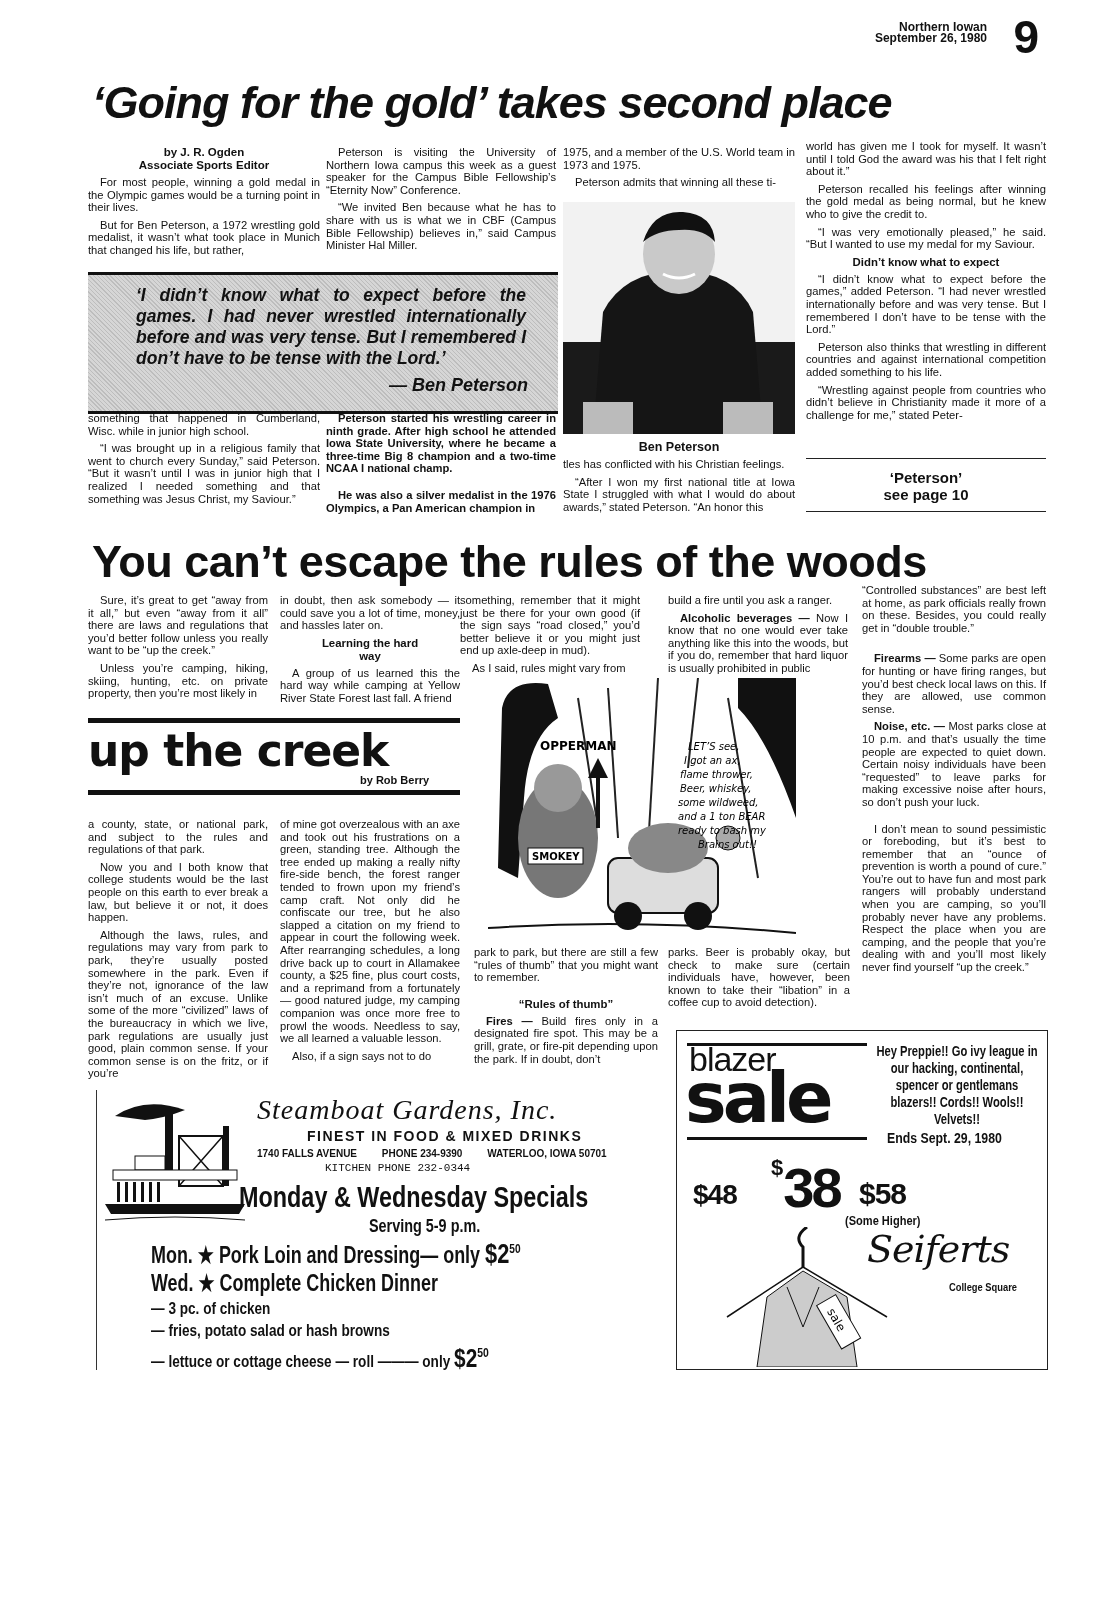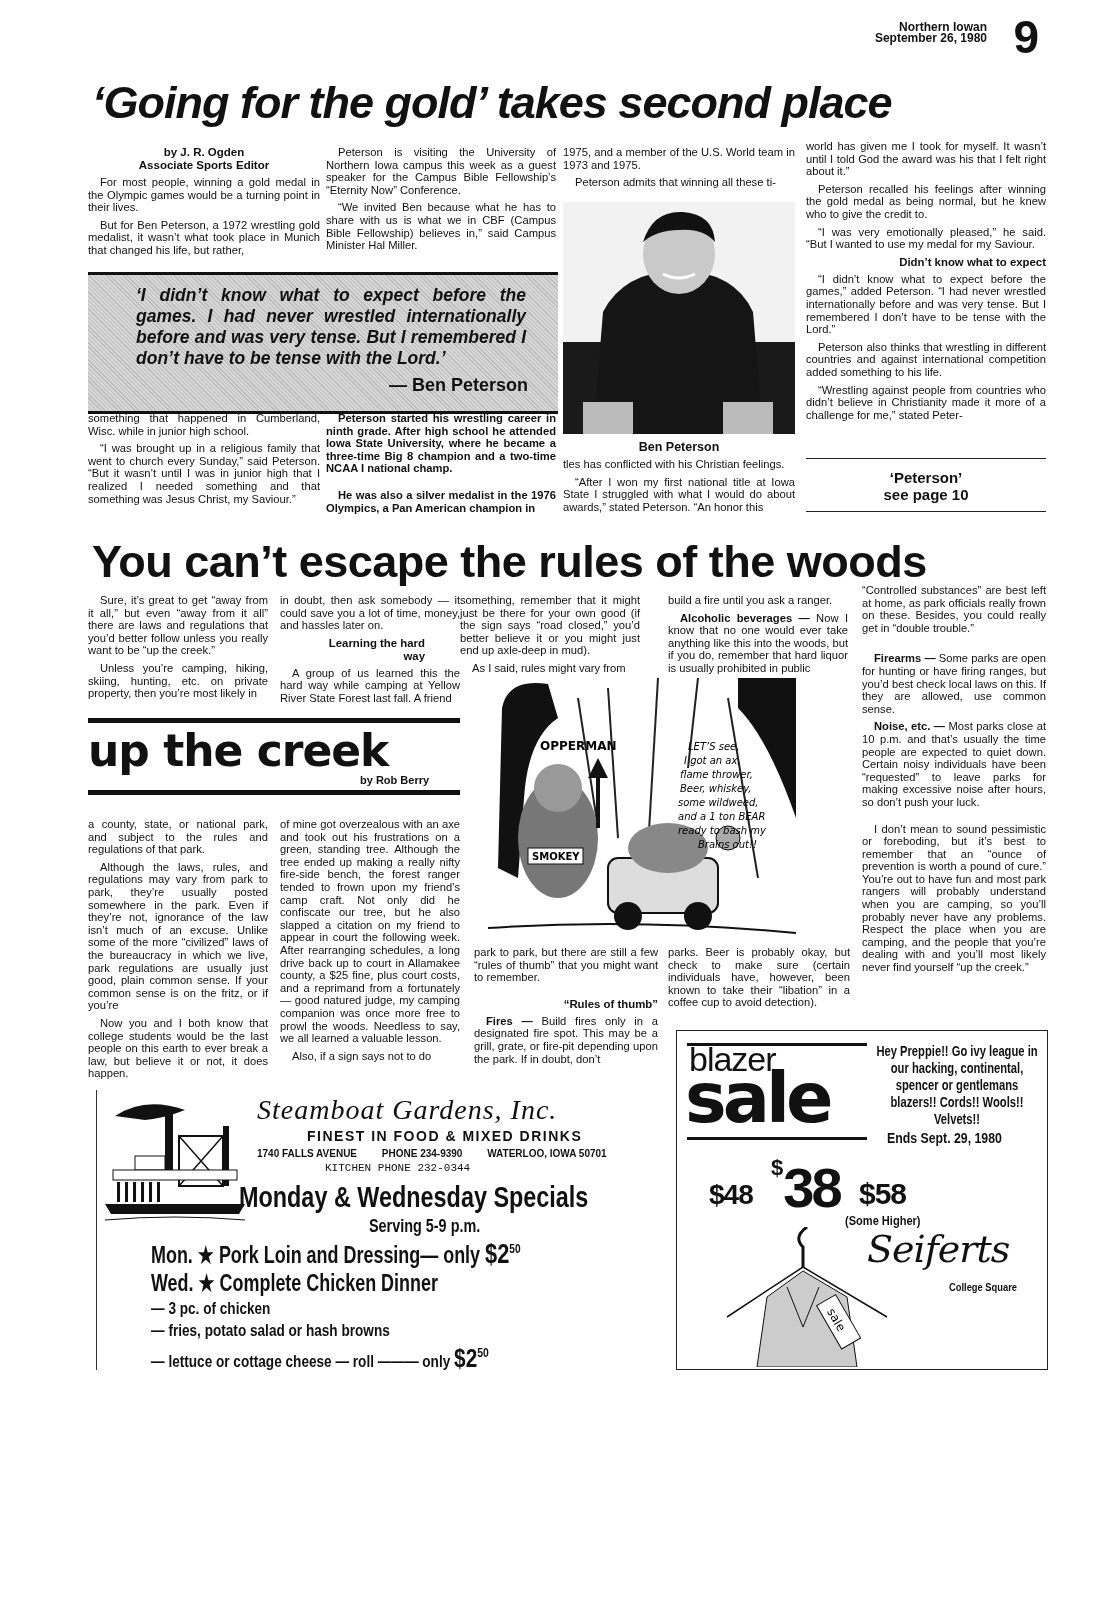--- a/index.html
+++ b/index.html
@@ -1,29 +1,29 @@
 <!DOCTYPE html>
 <html><head>
 <meta charset="utf-8">
 <style>
   html,body{margin:0;padding:0;background:#fff;}
   body{width:1109px;height:1621px;position:relative;overflow:hidden;font-family:"Liberation Sans",sans-serif;color:#111;}
   .abs{position:absolute;}
   .txt{font-size:11.2px;line-height:12.6px;text-align:justify;}
   .txt p{margin:0 0 5px 0;text-indent:12px;}
   .txt p.ni{text-indent:0;}
-  .sub{font-weight:bold;text-align:right;font-size:11.4px;line-height:13px;margin:2px 0 4px 0;}
+  .sub{font-weight:bold;text-align:center;font-size:11.4px;line-height:13px;margin:2px 0 4px 0;}
   b{font-weight:bold;}
   .masthead{right:72px;top:22px;text-align:right;font-size:12px;font-weight:bold;line-height:11px;}
   .pagenum{right:70px;top:14px;font-size:46px;font-weight:bold;line-height:46px;}
   .hl1{left:92px;top:78px;font-size:45px;font-weight:bold;font-style:italic;letter-spacing:-1px;white-space:nowrap;line-height:50px;}
   .hl2{left:92px;top:536px;font-size:45px;font-weight:bold;letter-spacing:-0.5px;white-space:nowrap;line-height:52px;}
   .pull{left:88px;top:272px;width:470px;height:136px;background:repeating-linear-gradient(45deg,#bdbdbd 0 1px,#d6d6d6 1px 3px);border-top:3px solid #111;border-bottom:3px solid #111;}
   .pull .q{position:absolute;left:48px;top:10px;width:390px;font-size:17.5px;line-height:21px;font-weight:bold;font-style:italic;text-align:justify;}
-  .pull .a{position:absolute;right:30px;top:100px;font-size:18px;font-weight:bold;margin-left:40px;}
+  .pull .a{position:absolute;right:30px;top:100px;font-size:18px;font-weight:bold;font-style:italic;margin-left:40px;}
   .photo{left:563px;top:202px;width:232px;height:232px;background:#f2f2f2;overflow:hidden;}
   .cap{left:563px;top:440px;width:232px;text-align:center;font-weight:bold;font-size:12.5px;}
   .jump{left:806px;top:458px;width:240px;text-align:center;border-top:1px solid #222;border-bottom:1px solid #222;padding:10px 0;height:32px;}
   .jump div{font-size:15px;font-weight:bold;line-height:17px;}
   .colbar{left:88px;top:718px;width:372px;height:5px;background:#111;}
   .colhead{left:88px;top:728px;font-size:44px;font-weight:900;font-family:"DejaVu Sans",sans-serif;letter-spacing:-1px;line-height:46px;}
   .byline2{left:360px;top:774px;font-size:11px;font-weight:bold;}
   .colbar2{left:88px;top:790px;width:372px;height:5px;background:#111;}
   .cartoon{left:488px;top:678px;width:308px;height:262px;}
   .ad1{left:96px;top:1090px;width:560px;height:280px;border-left:1px solid #333;border-bottom:none;}
@@ -115,22 +115,22 @@
   <p>A group of us learned this the hard way while camping at Yellow River State Forest last fall. A friend</p>
 </div>
 
 <div class="abs colbar"></div>
 <div class="abs colhead">up the creek</div>
 <div class="abs byline2">by Rob Berry</div>
 <div class="abs colbar2"></div>
 
 <div class="abs txt" style="left:88px;top:818px;width:180px;">
   <p class="ni">a county, state, or national park, and subject to the rules and regulations of that park.</p>
+  <p>Now you and I both know that college students would be the last people on this earth to ever break a law, but believe it or not, it does happen.</p>
   <p>Although the laws, rules, and regulations may vary from park to park, they’re usually posted somewhere in the park. Even if they’re not, ignorance of the law isn’t much of an excuse. Unlike some of the more “civilized” laws of the bureaucracy in which we live, park regulations are usually just good, plain common sense. If your common sense is on the fritz, or if you’re</p>
-  <p>Now you and I both know that college students would be the last people on this earth to ever break a law, but believe it or not, it does happen.</p>
 </div>
 <div class="abs txt" style="left:280px;top:818px;width:180px;">
   <p class="ni">of mine got overzealous with an axe and took out his frustrations on a green, standing tree. Although the tree ended up making a really nifty fire-side bench, the forest ranger tended to frown upon my friend’s camp craft. Not only did he confiscate our tree, but he also slapped a citation on my friend to appear in court the following week. After rearranging schedules, a long drive back up to court in Allamakee county, a $25 fine, plus court costs, and a reprimand from a fortunately — good natured judge, my camping companion was once more free to prowl the woods. Needless to say, we all learned a valuable lesson.</p>
   <p>Also, if a sign says not to do</p>
 </div>
 
 <div class="abs txt" style="left:460px;top:594px;width:180px;">
   <p class="ni">something, remember that it might just be there for your own good (if the sign says “road closed,” you’d better believe it or you might just end up axle-deep in mud).</p>
   <p>As I said, rules might vary from</p>
 </div>
@@ -234,21 +234,21 @@
   </div>
 </div>
 
 <div class="abs ad2">
   <div class="abs" style="left:10px;top:12px;width:180px;border-top:3px solid #111;"></div>
   <div class="abs" style="left:12px;top:10px;font-size:34px;line-height:36px;letter-spacing:-1px;">blazer</div>
   <div class="abs" style="left:8px;top:32px;font-size:70px;font-weight:900;font-family:'DejaVu Sans',sans-serif;line-height:70px;letter-spacing:-4px;">sale</div>
   <div class="abs" style="left:10px;top:106px;width:180px;border-top:3px solid #111;"></div>
   <div class="abs cond" style="left:196px;top:12px;width:210px;text-align:center;font-size:14px;line-height:17px;transform:scaleX(0.8);">Hey Preppie!! Go ivy league in our hacking, continental, spencer or gentlemans blazers!! Cords!! Wools!! Velvets!!</div>
   <div class="abs cond" style="left:210px;top:98px;font-size:15px;transform:scaleX(0.82);white-space:nowrap;">Ends Sept. 29, 1980</div>
-  <div class="abs" style="left:32px;top:148px;font-size:28px;font-weight:bold;letter-spacing:-1px;">$48</div>
+  <div class="abs" style="left:16px;top:148px;font-size:28px;font-weight:bold;letter-spacing:-1px;">$48</div>
   <div class="abs" style="left:94px;top:124px;font-weight:bold;white-space:nowrap;">
     <span style="font-size:22px;vertical-align:top;">$</span><span style="font-size:56px;letter-spacing:-3px;">38</span>
   </div>
   <div class="abs" style="left:182px;top:146px;font-size:30px;font-weight:bold;letter-spacing:-1px;">$58</div>
   <div class="abs cond" style="left:168px;top:182px;font-size:13px;transform:scaleX(0.85);white-space:nowrap;">(Some Higher)</div>
   <svg class="abs" style="left:30px;top:196px;" width="200" height="140" viewBox="0 0 200 140">
     <path d="M100 0 Q86 10 96 20 L96 40" stroke="#111" stroke-width="3" fill="none"></path>
     <path d="M20 90 L96 40 L180 90" stroke="#111" stroke-width="1.5" fill="none"></path>
     <path d="M60 70 L96 44 L140 70 L150 140 L50 140 Z" fill="#ccc" stroke="#111"></path>
     <path d="M80 60 L96 100 L112 60" stroke="#111" fill="none"></path>

